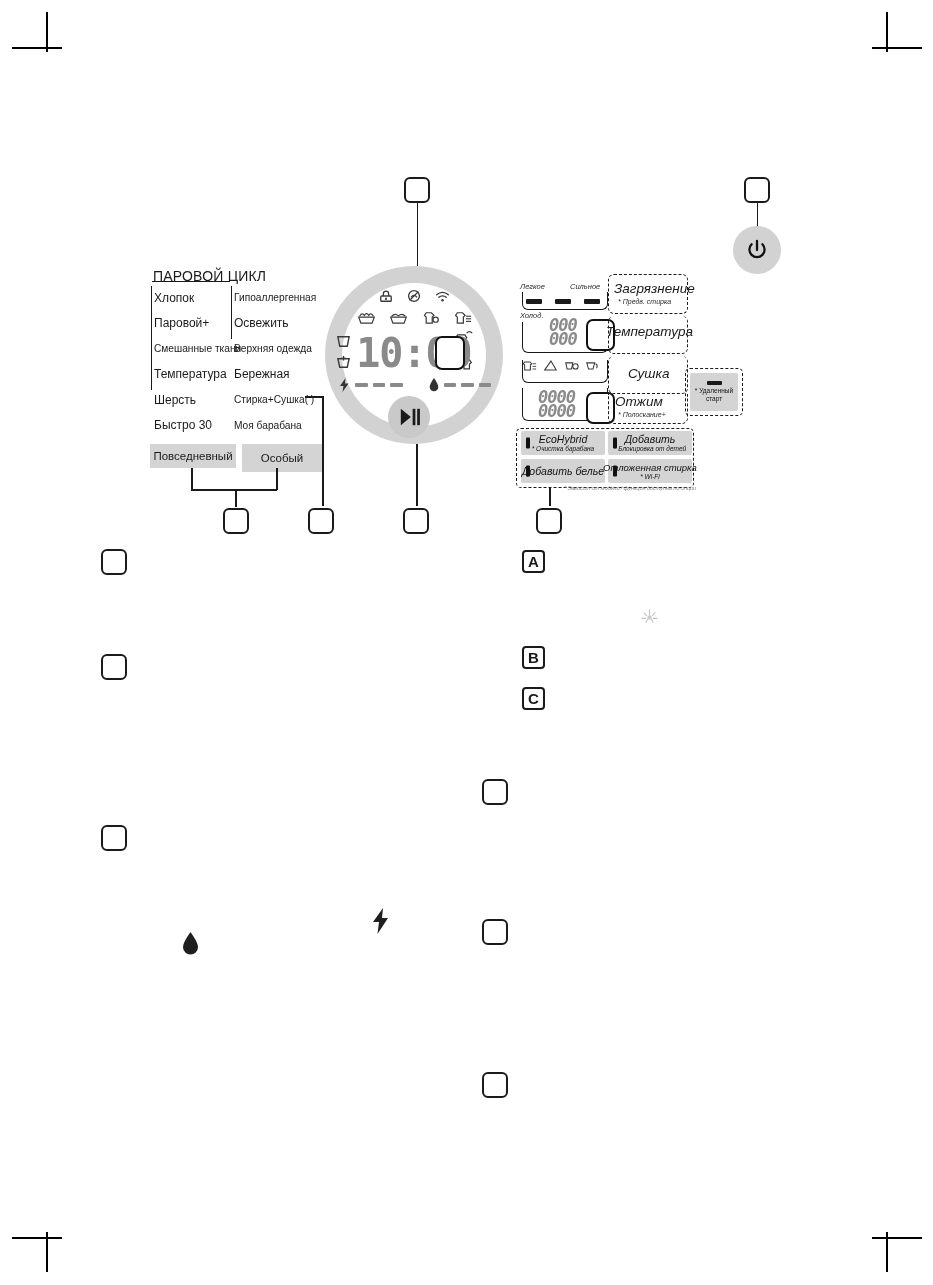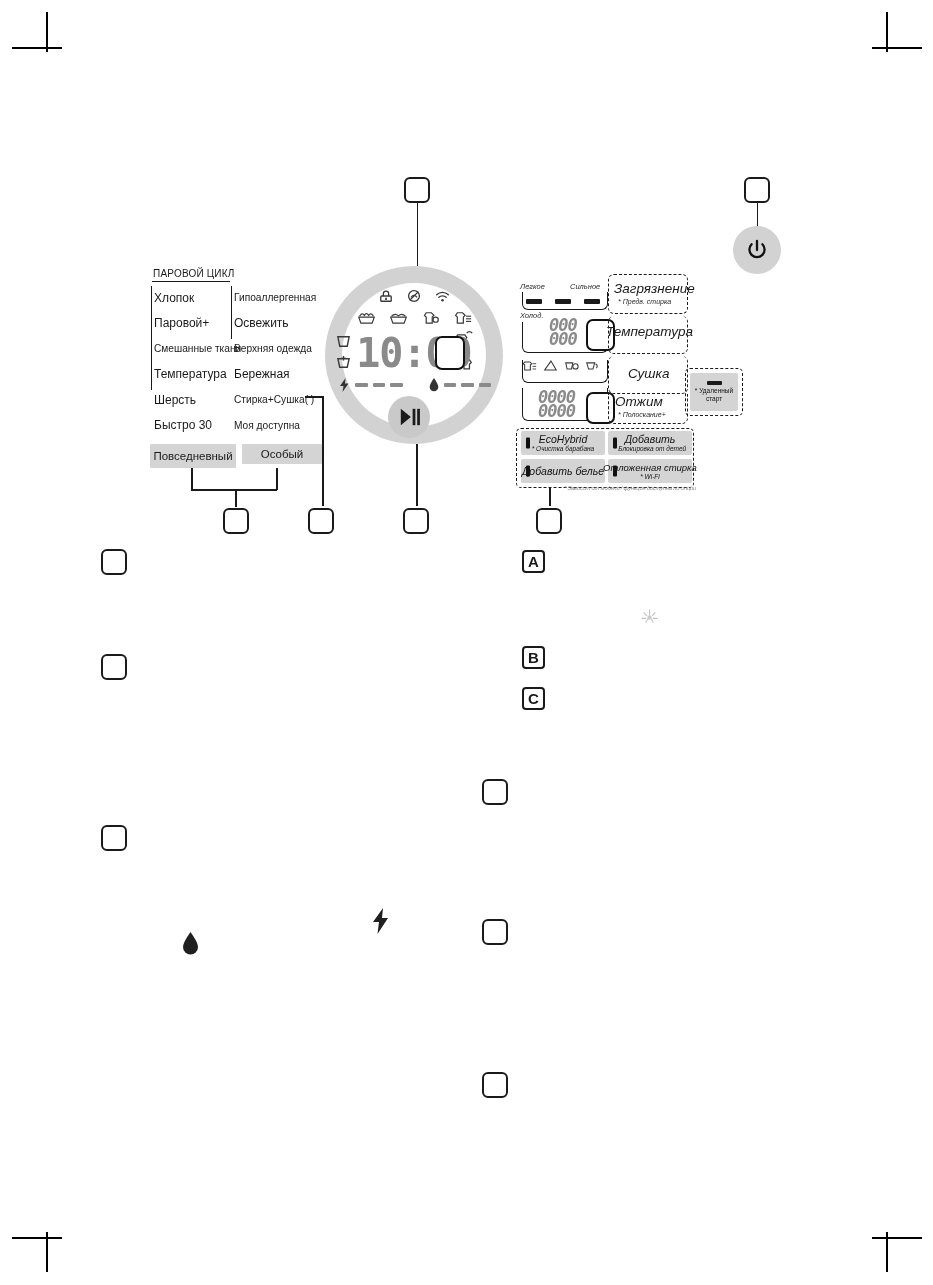--- a/index.html
+++ b/index.html
@@ -17,21 +17,21 @@
   .callout{position:absolute;width:26px;height:26px;border:2.5px solid #1a1a1a;
            border-radius:6px;background:#fff;display:flex;align-items:center;
            justify-content:center;font-size:15px;font-weight:bold;line-height:1;
            box-sizing:border-box;}
   .callout.letter{width:23px;height:23px;border-radius:4px;font-size:15px;}
   .leader{position:absolute;background:#1a1a1a;width:1.6px;}
   .leader.h{height:1.6px;width:auto;}
 
   
   #prog-panel{left:150px;top:268px;width:175px;height:215px;}
-  .steam-label{position:absolute;left:3px;top:0;font-size:10px;letter-spacing:.2px;
+  .steam-label{position:absolute;left:3px;top:0;font-size:14px;letter-spacing:.2px;
                color:#1a1a1a;}
   .steam-underline{position:absolute;left:2px;top:13px;width:78px;height:1.4px;background:#1a1a1a;}
   .prog-col{position:absolute;top:17px;}
   .prog-col.left{left:4px;width:78px;}
   .prog-col.right{left:84px;width:92px;}
   .prog-item{height:25.5px;display:flex;align-items:center;font-size:12px;
              white-space:nowrap;}
   .prog-item.sm{font-size:10.2px;}
   .vbar{position:absolute;width:1.4px;background:#1a1a1a;}
 
@@ -133,25 +133,25 @@
     <div class="prog-item">Шерсть</div>
     <div class="prog-item">Быстро 30</div>
   </div>
 
   <div class="prog-col right">
     <div class="prog-item sm">Гипоаллергенная</div>
     <div class="prog-item">Освежить</div>
     <div class="prog-item sm">Верхняя одежда</div>
     <div class="prog-item">Бережная</div>
     <div class="prog-item sm">Стирка+Сушка(  )</div>
-    <div class="prog-item sm">Моя доступна</div>
+    <div class="prog-item sm">Моя барабана</div>
   </div>
 
   <div class="mode-btn" style="left:0px;top:176px;width:86px;height:24px;">Повседневный</div>
-  <div class="mode-btn" style="left:92px;top:176px;width:80px;height:20px;">Особый</div>
+  <div class="mode-btn" style="left:92px;top:176px;width:80px;height:28px;">Особый</div>
 </div>
 
 <div class="leader h" style="left:305px;top:396px;width:18px;"></div>
 <div class="leader" style="left:322px;top:396px;height:110px;"></div>
 
 <div class="leader" style="left:191px;top:468px;height:22px;"></div>
 <div class="leader" style="left:276px;top:468px;height:22px;"></div>
 <div class="leader h" style="left:191px;top:489px;width:86px;"></div>
 <div class="leader" style="left:235px;top:489px;height:18px;"></div>
 

